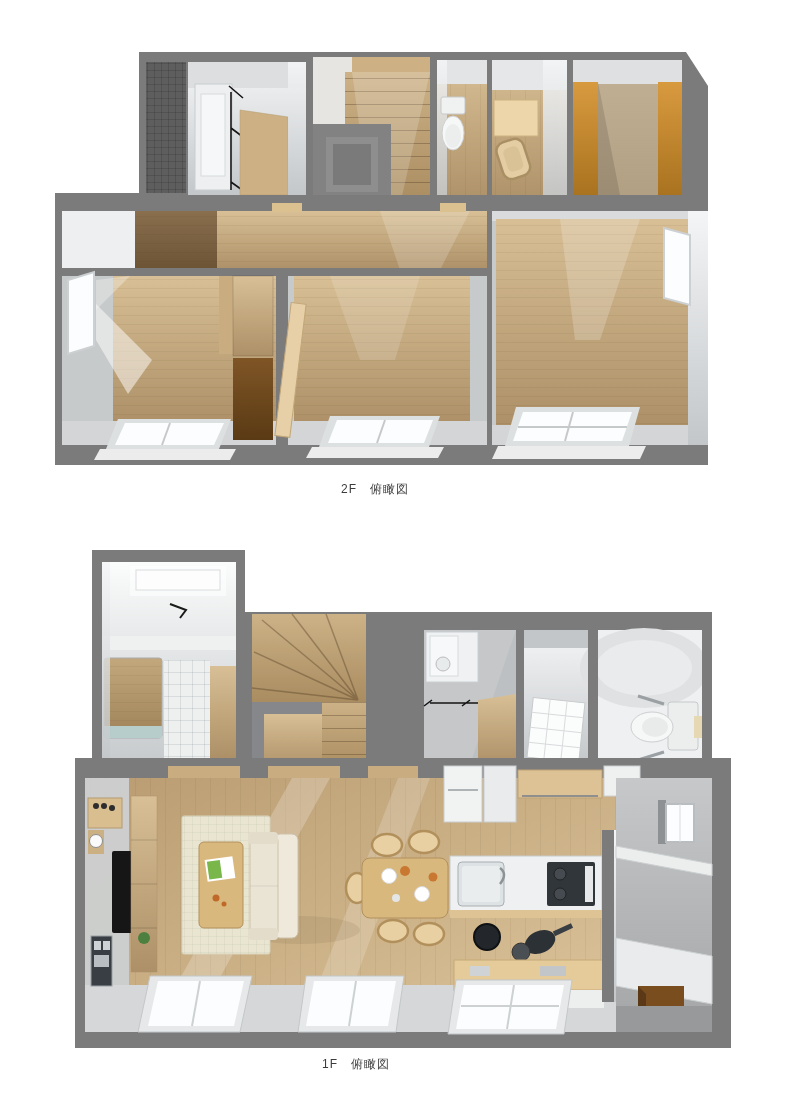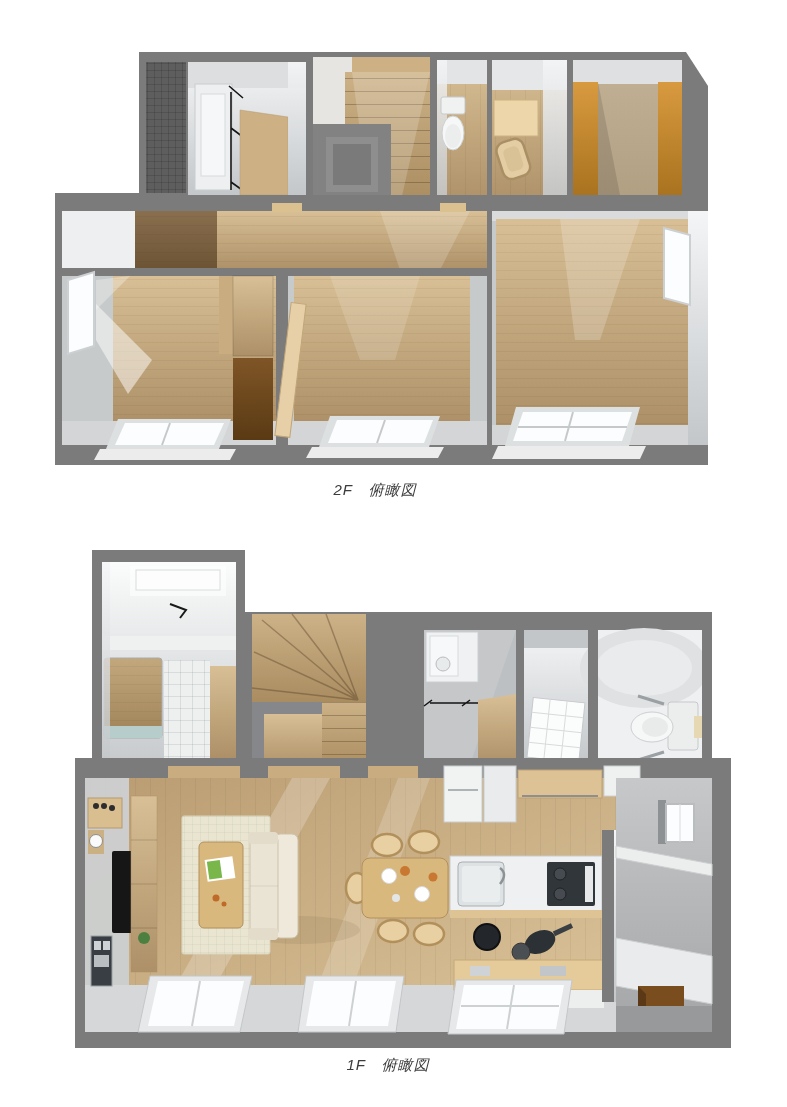--- a/index.html
+++ b/index.html
@@ -1,24 +1,24 @@
 <!DOCTYPE html>
 <html style="--background: #ffffff; --caption-color: #3c3c3c; --wall-cut: #7b7b7b; --balcony-deck: #5e5e5e; --wood-floor: #c6aa80; --wood-dark: #8a6f4e; --closet-brown: #6e4722; --closet-orange: #c68c35; --door-wood: #cdb184; --stair-wood: #bfa176; --window-glass: #fcfdfe; --window-frame: #c6c9ca; --fixture-white: #f2f3f3; --tile-gray: #bdc0c2; --sofa: #eae4d5; --rug: #e9e5d1; --table-wood: #d9b87e; --tv-black: #161616; --stove-black: #31363b; --genkan-mat: #7a4d1f;"><head>
 <meta charset="utf-8">
 <style>
   html,body{margin:0;padding:0;}
   body{background:var(--background,#fff);font-family:"Liberation Sans","DejaVu Sans",sans-serif;}
   .canvas{position:relative;width:787px;height:1107px;background:var(--background,#fff);overflow:hidden;}
   .plan-svg{position:absolute;left:0;display:block;}
   #svg-2f{top:0;}
   #svg-1f{top:530px;}
-  .caption{position:absolute;transform:translateX(-50%);font-size:15px;letter-spacing:1px;
-           color:var(--caption-color,#3c3c3c);white-space:nowrap;font-style:italic;}
+  .caption{position:absolute;transform:translateX(-50%);font-size:12px;letter-spacing:1px;
+           color:var(--caption-color,#3c3c3c);white-space:nowrap;}
   #cap-2f{left:375px;top:481px;}
-  #cap-1f{left:388px;top:1056px;}
+  #cap-1f{left:356px;top:1056px;}
 </style>
 </head>
 <body>
 
 <div class="canvas">
 
   <svg id="svg-2f" class="plan-svg" width="787" height="520" viewBox="0 0 787 520">
     <defs>
       <linearGradient id="gWallV" x1="0" y1="0" x2="0" y2="1">
         <stop offset="0" stop-color="#f4f5f6"></stop>

